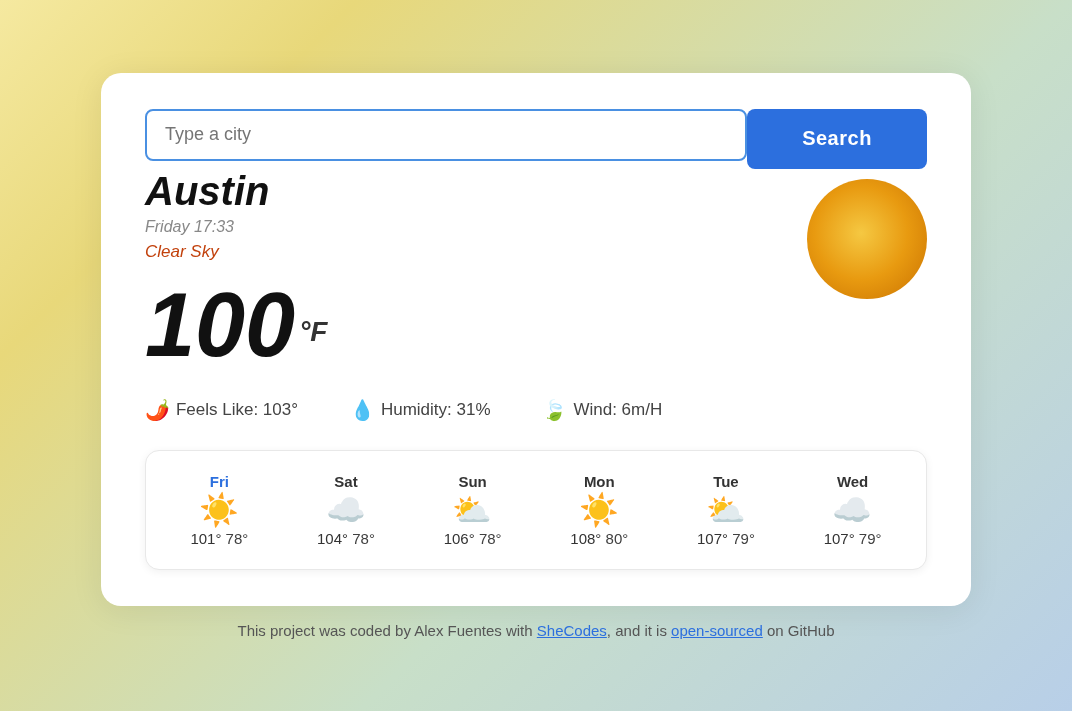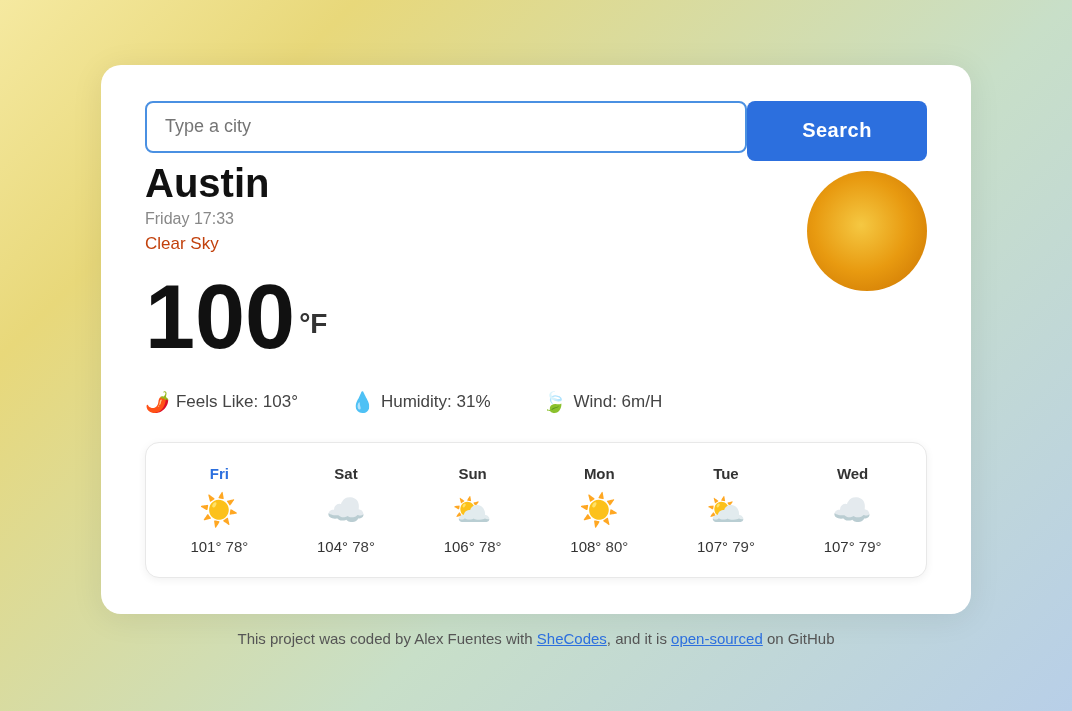--- a/index.html
+++ b/index.html
@@ -49,20 +49,21 @@
       font-size: 20px;
       font-weight: 600;
       cursor: pointer;
       letter-spacing: 0.5px;
     }
 
     .city-section {
       display: flex;
       justify-content: space-between;
       align-items: flex-start;
+      font-style: italic;
     }
 
     .city-info { flex: 1; }
 
     .city-name {
       font-size: 40px;
       font-weight: 800;
       color: #111;
       margin-bottom: 4px;
     }
@@ -125,21 +126,21 @@
       display: flex;
       justify-content: space-around;
       padding: 22px 10px;
       box-shadow: 0 2px 8px rgba(0,0,0,0.06);
     }
 
     .forecast-day {
       display: flex;
       flex-direction: column;
       align-items: center;
-      gap: 12px;
+      gap: 4px;
     }
 
     .day-label {
       font-size: 15px;
       font-weight: 700;
       color: #333;
     }
 
     .day-label.active { color: #2c6fde; }
 

